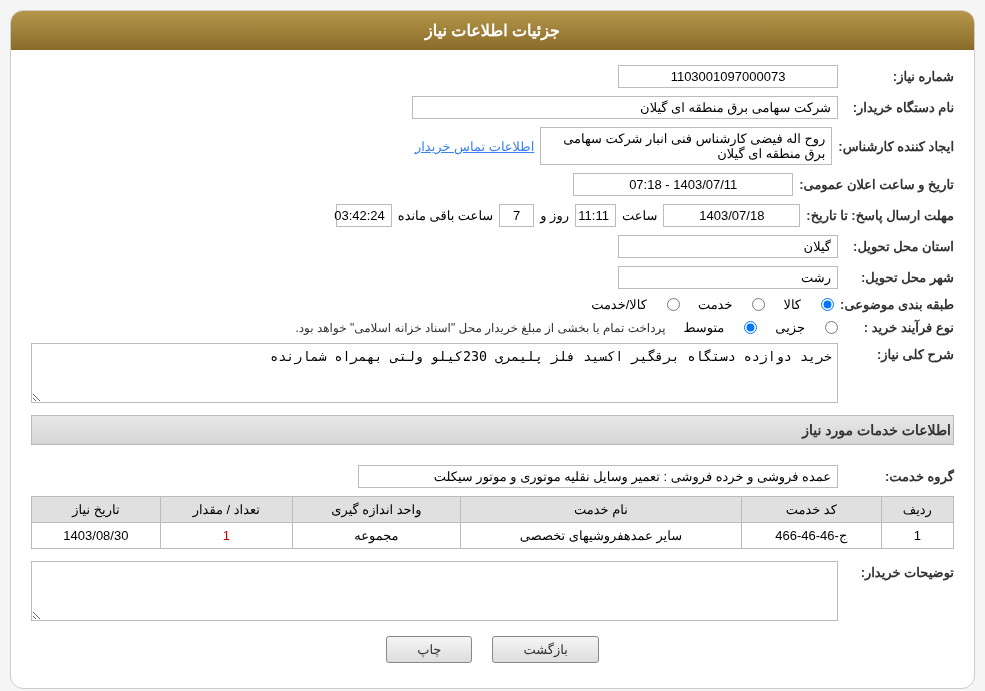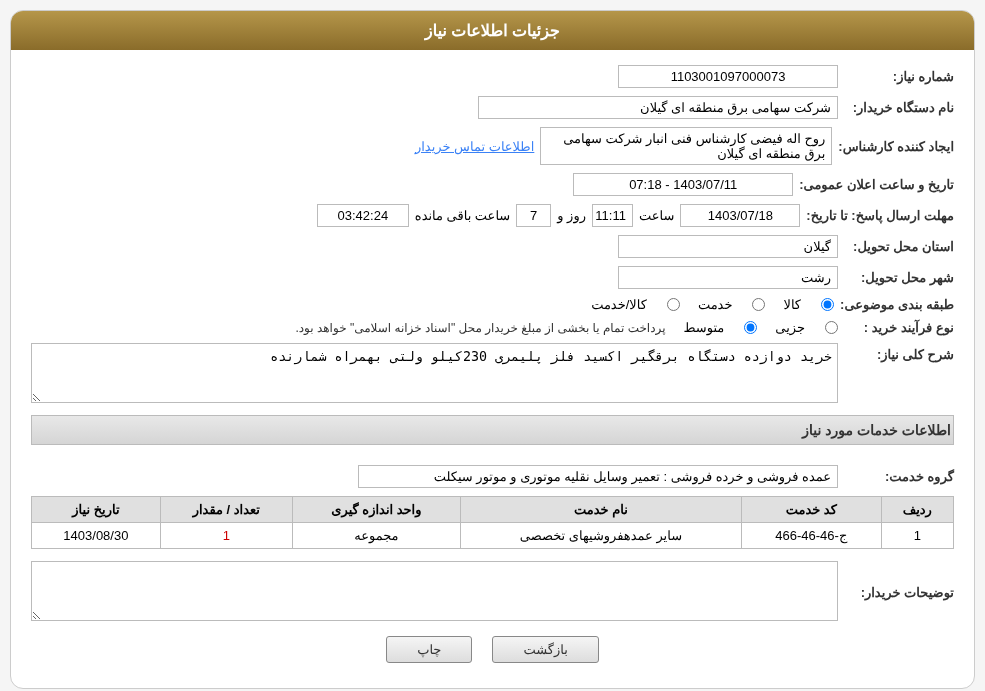--- a/index.html
+++ b/index.html
@@ -45,23 +45,23 @@
       min-width: 110px;
       text-align: right;
     }
     .input-box {
       border: 1px solid #bbb;
       background: #fff;
       padding: 3px 6px;
       min-height: 22px;
       direction: rtl;
     }
-    .input-wide { width: 360px; }
+    .input-wide { width: 426px; }
     .input-medium { width: 220px; margin-left: 15px; }
-    .input-small { width: 120px; }
+    .input-small { width: 137px; }
     .blue-link { color: #3b82f6; text-decoration: underline; cursor: pointer; }
     .section-header {
       background: linear-gradient(to bottom, #e8e8e8, #d5d5d5);
       border: 1px solid #bbb;
       padding: 6px 2px;
       font-size: 14px;
       font-weight: bold;
       color: #333;
       margin: 12px 0 20px 0;
     }
@@ -86,21 +86,21 @@
     .table-area {
       width: 100%;
       border-collapse: collapse;
       margin-top: 8px;
     }
     .table-area th {
       background: #e0e0e0;
       border: 1px solid #bbb;
       padding: 5px 8px;
       text-align: center;
-      font-weight: bold;
+      font-weight: normal;
     }
     .table-area td {
       border: 1px solid #bbb;
       padding: 5px 8px;
       text-align: center;
     }
     .red-text { color: #cc0000; }
     .btn-row {
       display: flex;
       justify-content: center;
@@ -159,21 +159,21 @@
       </div>
 
       <div class="info-row">
         <span class="label">مهلت ارسال پاسخ: تا تاریخ:</span>
         <div class="input-box input-small" style="text-align:center;">1403/07/18</div>
         <span>ساعت</span>
         <div class="input-box" style="width:41px;text-align:center;">11:11</div>
         <span>روز و</span>
         <div class="input-box" style="width:35px;text-align:center;">7</div>
         <span>ساعت باقی مانده</span>
-        <div class="input-box" style="width:92px;text-align:center;">03:42:24</div>
+        <div class="input-box" style="width:56px;text-align:center;">03:42:24</div>
       </div>
 
       <div class="info-row">
         <span class="label">استان محل تحویل:</span>
         <div class="input-box input-medium">گیلان</div>
       </div>
 
       <div class="info-row">
         <span class="label">شهر محل تحویل:</span>
         <div class="input-box input-medium">رشت</div>
@@ -241,21 +241,21 @@
       <td>ج-46-46-466</td>
       <td>سایر عمدهفروشیهای تخصصی</td>
       <td>مجموعه</td>
       <td class="red-text">1</td>
       <td>1403/08/30</td>
     </tr>
           </tbody>
       </table>
 
       <div class="info-row" style="align-items:flex-start; margin-top:12px;">
-        <span class="label" style="min-width:110px;padding-top:4px;margin-top:20px;">توضیحات خریدار:</span>
+        <span class="label" style="min-width:110px;padding-top:4px;">توضیحات خریدار:</span>
         <textarea class="textarea-box" style="height: 60px;" readonly=""></textarea>
       </div>
 
       <div class="btn-row">
         <button class="btn btn-back">بازگشت</button>
         <button class="btn btn-print">چاپ</button>
       </div>
 
     </div>
   </div>

